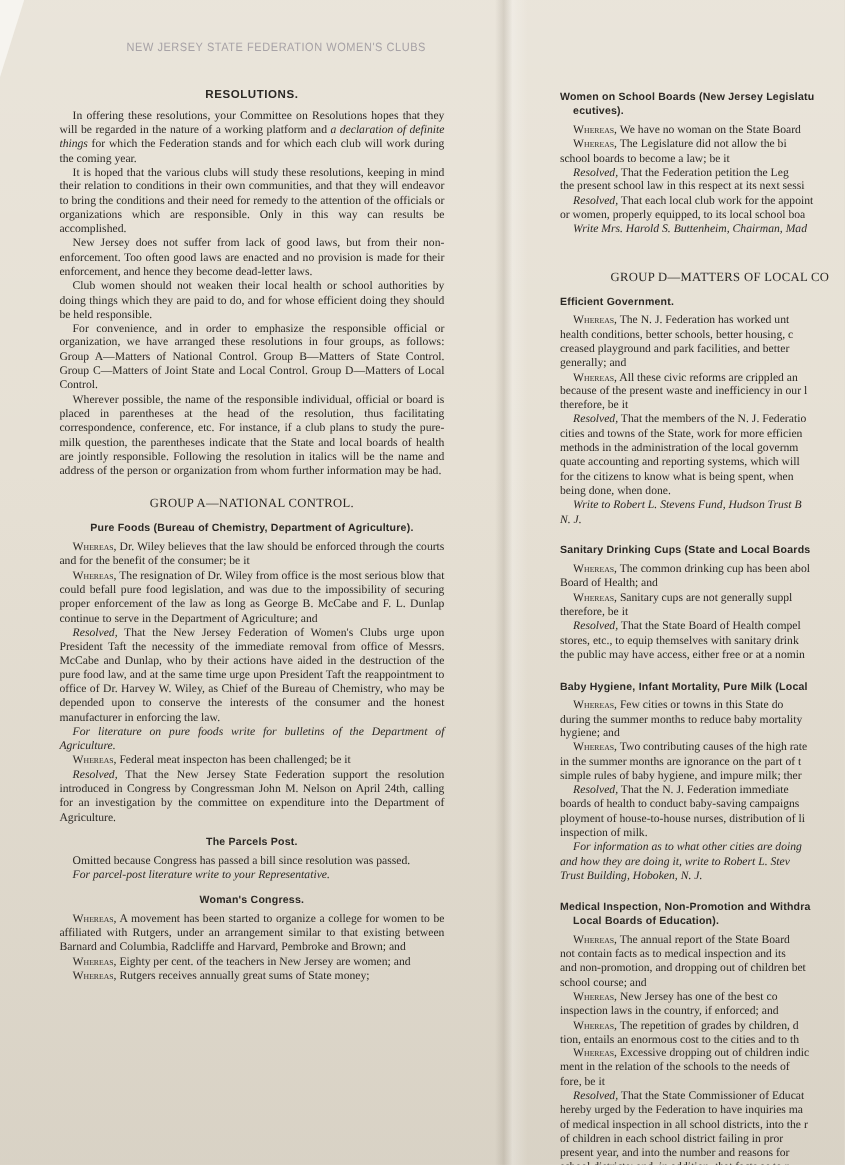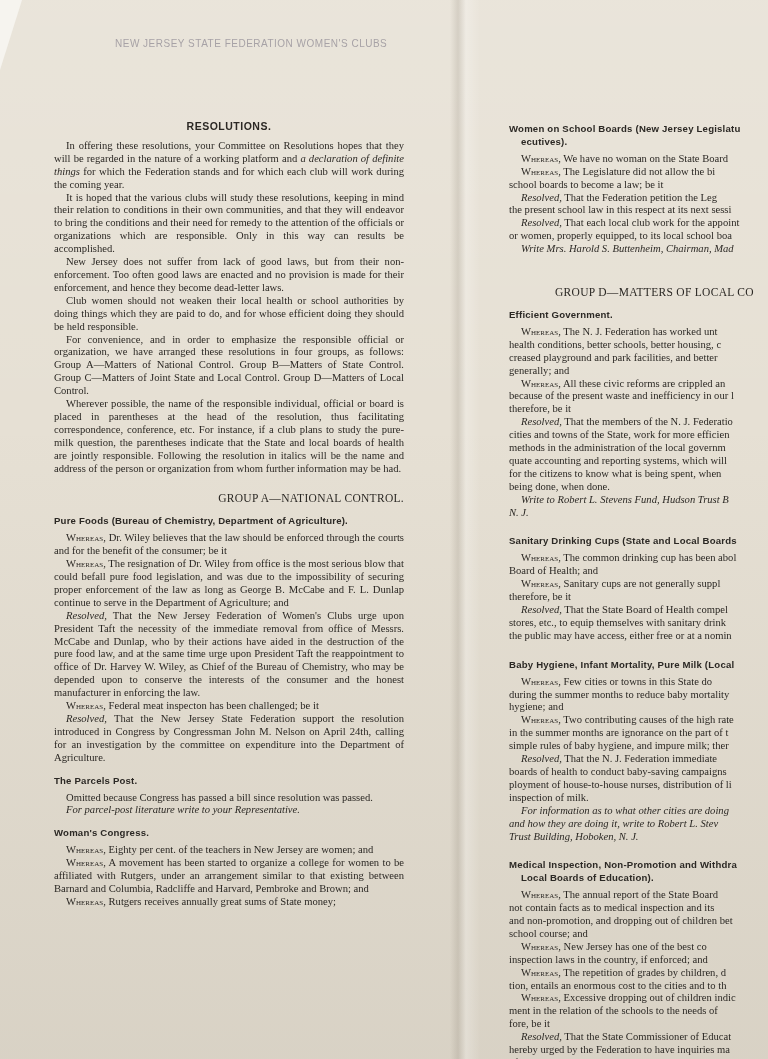--- a/index.html
+++ b/index.html
@@ -19,37 +19,37 @@
   .corner {
     position: absolute; left: 0; top: 0; width: 0; height: 0;
     border-top: 70px solid #f6f4ef; border-right: 22px solid transparent;
   }
   .stamp {
     position: absolute; left: 115px; top: 38px;
     font-family: "Liberation Sans", "DejaVu Sans", sans-serif;
     font-size: 10px; letter-spacing: 0.5px; color: #a7a2a6;
     transform: scaleY(1.1);
   }
-  .col { position: absolute; font-size: 10.6px; line-height: 12.9px; text-align: justify; margin-top: 40px; }
+  .col { position: absolute; font-size: 10.6px; line-height: 12.9px; text-align: justify; }
   .col-left { left: 54px; top: 80px; width: 350px; }
   .col-right { left: 509px; top: 83px; width: 330px; }
   .title {
     font-family: "Liberation Sans", "DejaVu Sans", sans-serif; font-weight: bold;
     font-size: 10.5px; text-align: center; letter-spacing: 0.5px; margin: 0 0 7px 0;
   }
   p { margin: 0; text-indent: 12px; }
   .group {
-    text-align: right; font-size: 11.5px; letter-spacing: 0.3px;
+    text-align: center; font-size: 11.5px; letter-spacing: 0.3px;
     margin: 17px 0 10px 0; text-indent: 0;
   }
   .col-right .group { text-align: left; padding-left: 46px; }
   .heading {
     font-family: "Liberation Sans", "DejaVu Sans", sans-serif; font-weight: bold;
     font-size: 9.6px; letter-spacing: 0.2px; margin: 10px 0 4px 0;
-    text-indent: -12px; padding-left: 12px; text-align: left;
+    text-indent: -12px; padding-left: 12px; text-align: center;
   }
   .sc { font-variant: small-caps; }
   .it { font-style: italic; }
   .right-clip { position: absolute; left: 500px; top: 0; width: 268px; height: 1059px; overflow: hidden; }
   .right-clip .col-right { left: 9px; }
   .nowrap p, .nowrap .heading { white-space: nowrap; text-align: left; }
 </style>
 </head>
 <body>
 
@@ -68,32 +68,33 @@
       <p>For convenience, and in order to emphasize the responsible official or organization, we have arranged these resolutions in four groups, as follows: Group A—Matters of National Control. Group B—Matters of State Control. Group C—Matters of Joint State and Local Control. Group D—Matters of Local Control.</p>
       <p>Wherever possible, the name of the responsible individual, official or board is placed in parentheses at the head of the resolution, thus facilitating correspondence, conference, etc. For instance, if a club plans to study the pure-milk question, the parentheses indicate that the State and local boards of health are jointly responsible. Following the resolution in italics will be the name and address of the person or organization from whom further information may be had.</p>
     </div>
 
   <div class="group">GROUP A—NATIONAL CONTROL.</div>
 
   <div class="heading">Pure Foods (Bureau of Chemistry, Department of Agriculture).</div>
   <p><span class="sc">Whereas,</span> <span>Dr. Wiley believes that the law should be enforced through the courts and for the benefit of the consumer; be it</span></p>
   <p><span class="sc">Whereas,</span> <span>The resignation of Dr. Wiley from office is the most serious blow that could befall pure food legislation, and was due to the impossibility of securing proper enforcement of the law as long as George B. McCabe and F. L. Dunlap continue to serve in the Department of Agriculture; and</span></p>
   <p><span class="it">Resolved,</span> <span>That the New Jersey Federation of Women's Clubs urge upon President Taft the necessity of the immediate removal from office of Messrs. McCabe and Dunlap, who by their actions have aided in the destruction of the pure food law, and at the same time urge upon President Taft the reappointment to office of Dr. Harvey W. Wiley, as Chief of the Bureau of Chemistry, who may be depended upon to conserve the interests of the consumer and the honest manufacturer in enforcing the law.</span></p>
+  <p class="it">For literature on pure foods write for bulletins of the Department of Agriculture.</p>
 
   <p><span class="sc">Whereas,</span> <span>Federal meat inspecton has been challenged; be it</span></p>
   <p><span class="it">Resolved,</span> <span>That the New Jersey State Federation support the resolution introduced in Congress by Congressman John M. Nelson on April 24th, calling for an investigation by the committee on expenditure into the Department of Agriculture.</span></p>
 
   <div class="heading">The Parcels Post.</div>
   <p>Omitted because Congress has passed a bill since resolution was passed.</p>
   <p class="it">For parcel-post literature write to your Representative.</p>
 
 
   <div class="heading">Woman's Congress.</div>
+  <p><span class="sc">Whereas,</span> <span>A movement has been started to organize a college for women to be affiliated with Rutgers, under an arrangement similar to that existing between Barnard and Columbia, Radcliffe and Harvard, Pembroke and Brown; and</span></p>
   <p><span class="sc">Whereas,</span> <span>Eighty per cent. of the teachers in New Jersey are women; and</span></p>
-  <p><span class="sc">Whereas,</span> <span>A movement has been started to organize a college for women to be affiliated with Rutgers, under an arrangement similar to that existing between Barnard and Columbia, Radcliffe and Harvard, Pembroke and Brown; and</span></p>
   <p><span class="sc">Whereas,</span> <span>Rutgers receives annually great sums of State money;</span></p>
 </div>
 
 <div class="right-clip">
   <div class="col col-right nowrap" id="right-col">
       <div class="heading" style="margin-top: 0px;">Women on School Boards (New Jersey Legislatu</div>
       <div class="heading" style="margin-top: -4px; padding-left: 24px;">ecutives).</div>
       <p><span class="sc">Whereas,</span> We have no woman on the State Board</p>
       <p><span class="sc">Whereas,</span> The Legislature did not allow the bi</p>
       <p style="text-indent: 0px;">school boards to become a law; be it</p>

